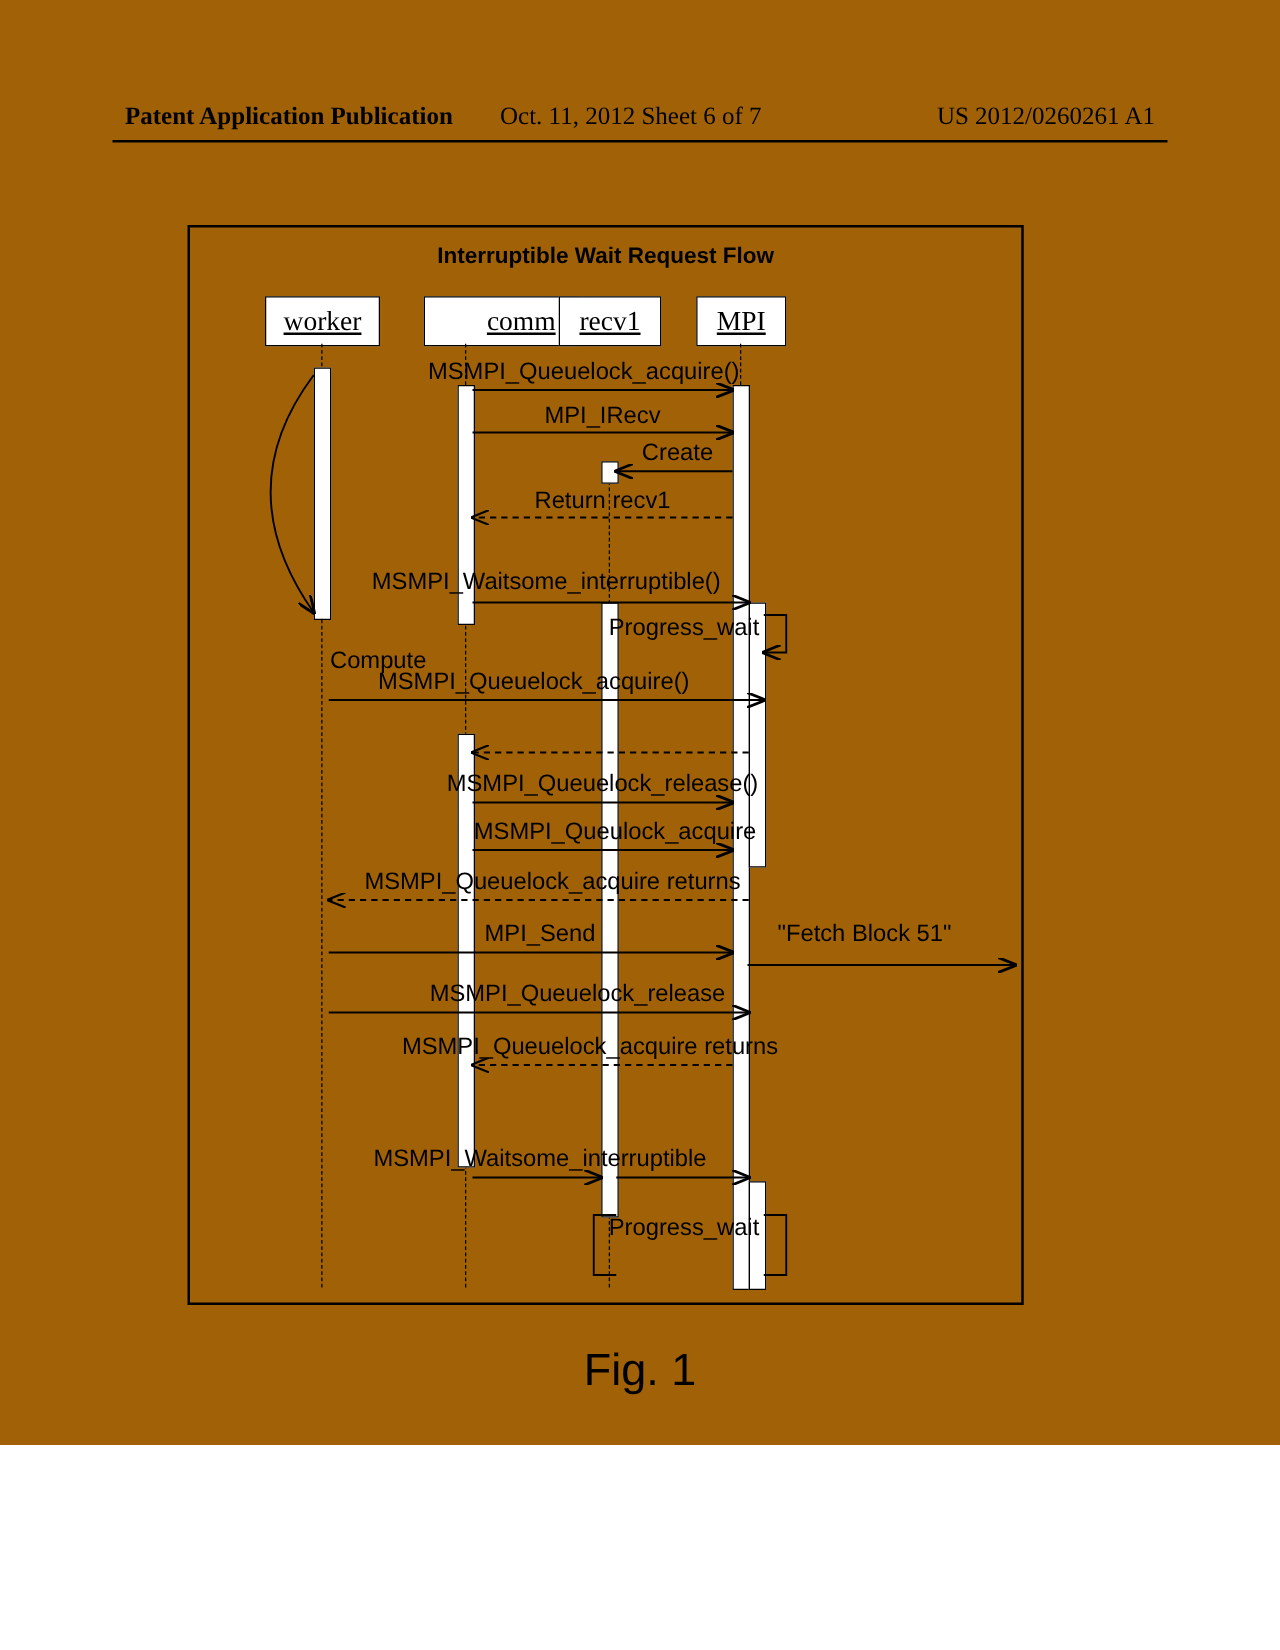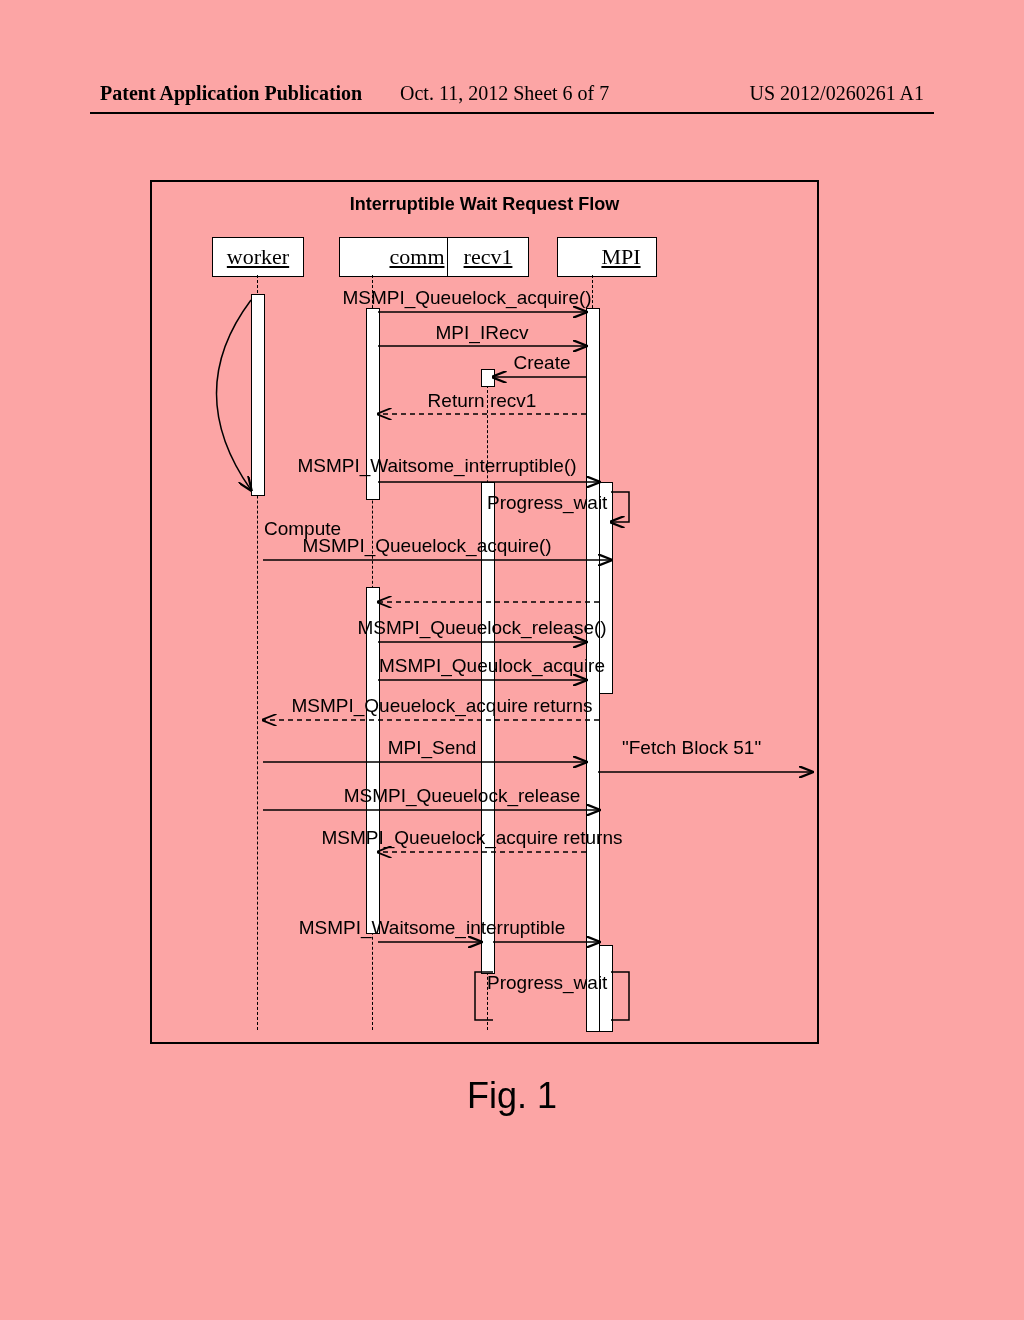--- a/index.html
+++ b/index.html
@@ -4,23 +4,23 @@
 <style>
   html, body {
     margin: 0;
     padding: 0;
     background: #fff;
     font-family: "Times New Roman", Times, serif;
     color: #000;
   }
   .page {
     width: 1024px;
-    height: 1320px;
+    height: 1156px;
     position: relative;
-    background: #fca5a5;
+    background: #a16207;
   }
   .header {
     position: absolute;
     top: 82px;
     left: 0;
     right: 0;
     font-size: 20px;
   }
   .header .left   { position: absolute; left: 100px; font-weight: bold; }
   .header .center { position: absolute; left: 400px; }
@@ -115,21 +115,21 @@
 
     <div class="lifehead" style="left:60px; width:90px;">
       <span>worker</span>
     </div>
     <div class="lifehead" style="left:187px; width:90px;padding-left:32px;">
       <span>comm</span>
     </div>
     <div class="lifehead" style="left:295px; width:80px;">
       <span>recv1</span>
     </div>
-    <div class="lifehead" style="left:405px; width:70px;padding-left:28px;">
+    <div class="lifehead" style="left:405px; width:70px;">
       <span>MPI</span>
     </div>
 
     <div class="lifeline" style="left:105px;"></div>
     <div class="lifeline" style="left:220px;"></div>
     <div class="lifeline" style="left:335px; top:203px;"></div>
     <div class="lifeline" style="left:440px;"></div>
 
     <div class="act" style="left:99px;  top:112px; height:200px;"></div>
     <div class="act" style="left:214px; top:126px; height:190px;"></div>

